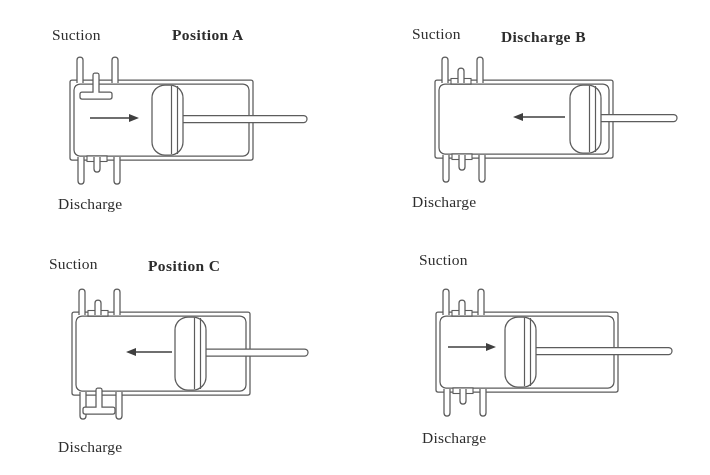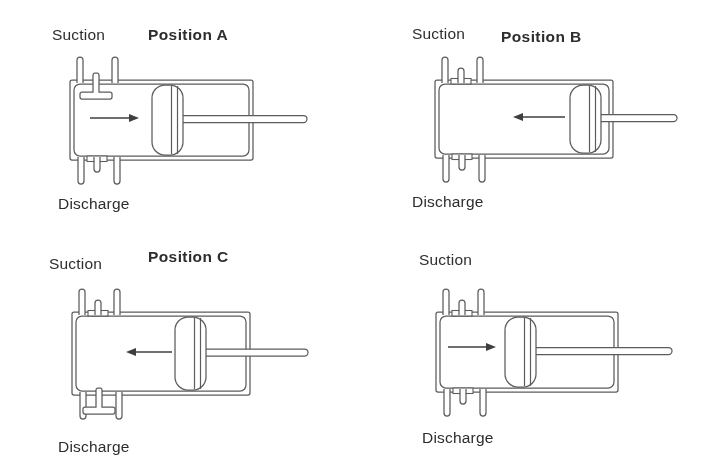--- a/index.html
+++ b/index.html
@@ -1,21 +1,21 @@
 <!DOCTYPE html>
 <html><head>
 <meta charset="utf-8">
 <style>
   html,body { margin:0; padding:0; background:#ffffff; }
   #figure-canvas {
     position:relative;
     width:710px; height:475px;
     background:#ffffff;
     overflow:hidden;
-    font-family:Liberation Sans, sans-serif;
+    font-family:Liberation Serif, serif;
   }
   #pump-figure-svg { position:absolute; left:0; top:0; }
   .dlabel {
     position:absolute;
     font-size:15.5px;
     line-height:17px;
     color:#2d2d2d;
     letter-spacing:0.2px;
     white-space:nowrap;
     user-select:none;
@@ -93,26 +93,26 @@
         <rect x="452" y="310.5" width="20" height="5.5" fill="#ffffff" stroke="#5c5c5c" stroke-width="1.1"></rect>
         <path d="M 459 315 L 459 303 Q 459 300 462 300 Q 465 300 465 303 L 465 315" fill="#ffffff" stroke="#5c5c5c" stroke-width="1.25"></path>
         <rect x="453" y="388" width="20" height="5.5" fill="#ffffff" stroke="#5c5c5c" stroke-width="1.1"></rect>
         <path d="M 460 389 L 460 401 Q 460 404 463 404 Q 466 404 466 401 L 466 389" fill="#ffffff" stroke="#5c5c5c" stroke-width="1.25"></path>
         <line x1="448" y1="347" x2="488" y2="347" stroke="#3f3f3f" stroke-width="1.3"></line>
         <path d="M 496 347 L 486 343 L 486 351 Z" fill="#3f3f3f"></path>
       </g>
     </svg>
 
   <span class="dlabel" style="left: 52px; top: 26px;">Suction</span>
-  <span class="dlabel title" style="left: 148px; top: 26px;">Position A</span>
+  <span class="dlabel title" style="left: 172px; top: 26px;">Position A</span>
   <span class="dlabel" style="left: 58px; top: 195px;">Discharge</span>
 
   <span class="dlabel" style="left: 412px; top: 25px;">Suction</span>
-  <span class="dlabel title" style="left: 501px; top: 28px;">Position B</span>
+  <span class="dlabel title" style="left: 501px; top: 28px;">Discharge B</span>
   <span class="dlabel" style="left: 412px; top: 193px;">Discharge</span>
 
   <span class="dlabel" style="left: 49px; top: 255px;">Suction</span>
-  <span class="dlabel title" style="left: 148px; top: 248px;">Position C</span>
+  <span class="dlabel title" style="left: 148px; top: 257px;">Position C</span>
   <span class="dlabel" style="left: 58px; top: 438px;">Discharge</span>
 
   <span class="dlabel" style="left: 419px; top: 251px;">Suction</span>
   <span class="dlabel" style="left: 422px; top: 429px;">Discharge</span>
 </div>
 
 </body></html>

